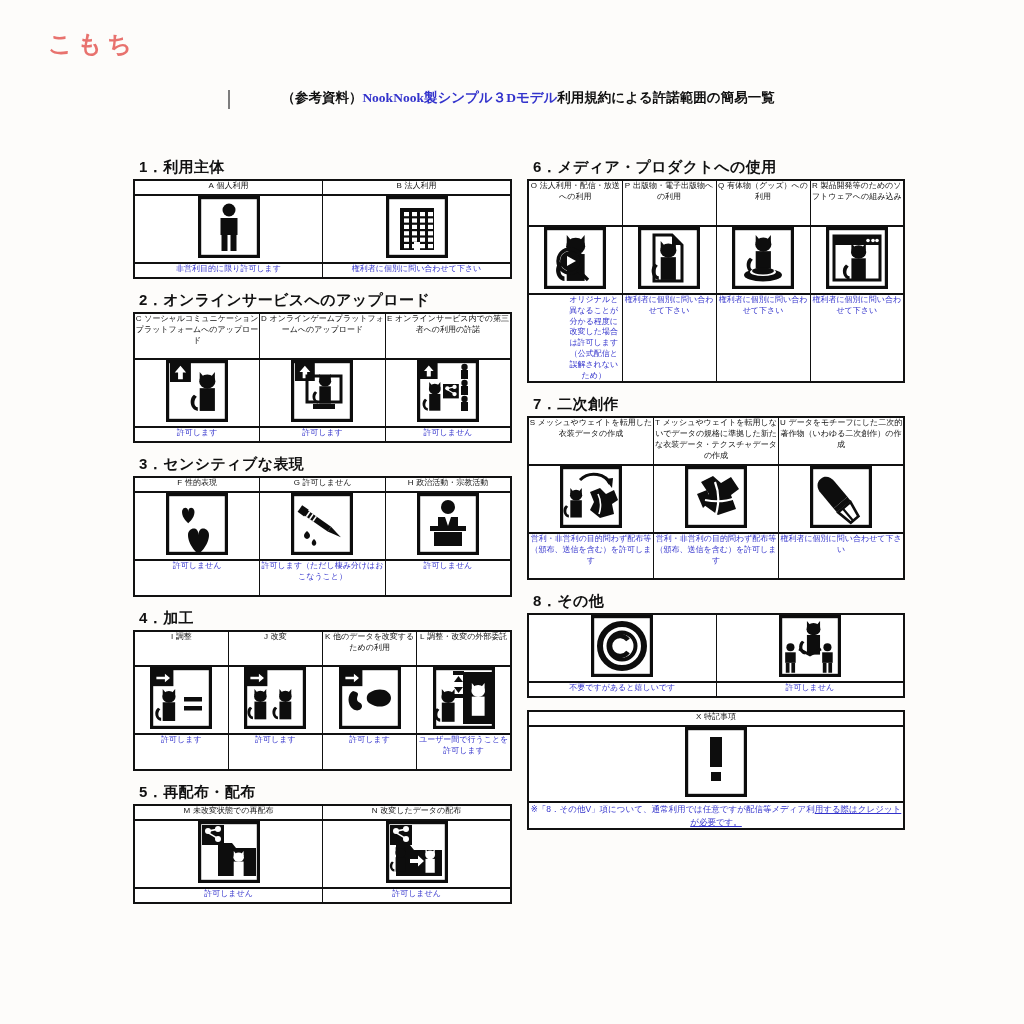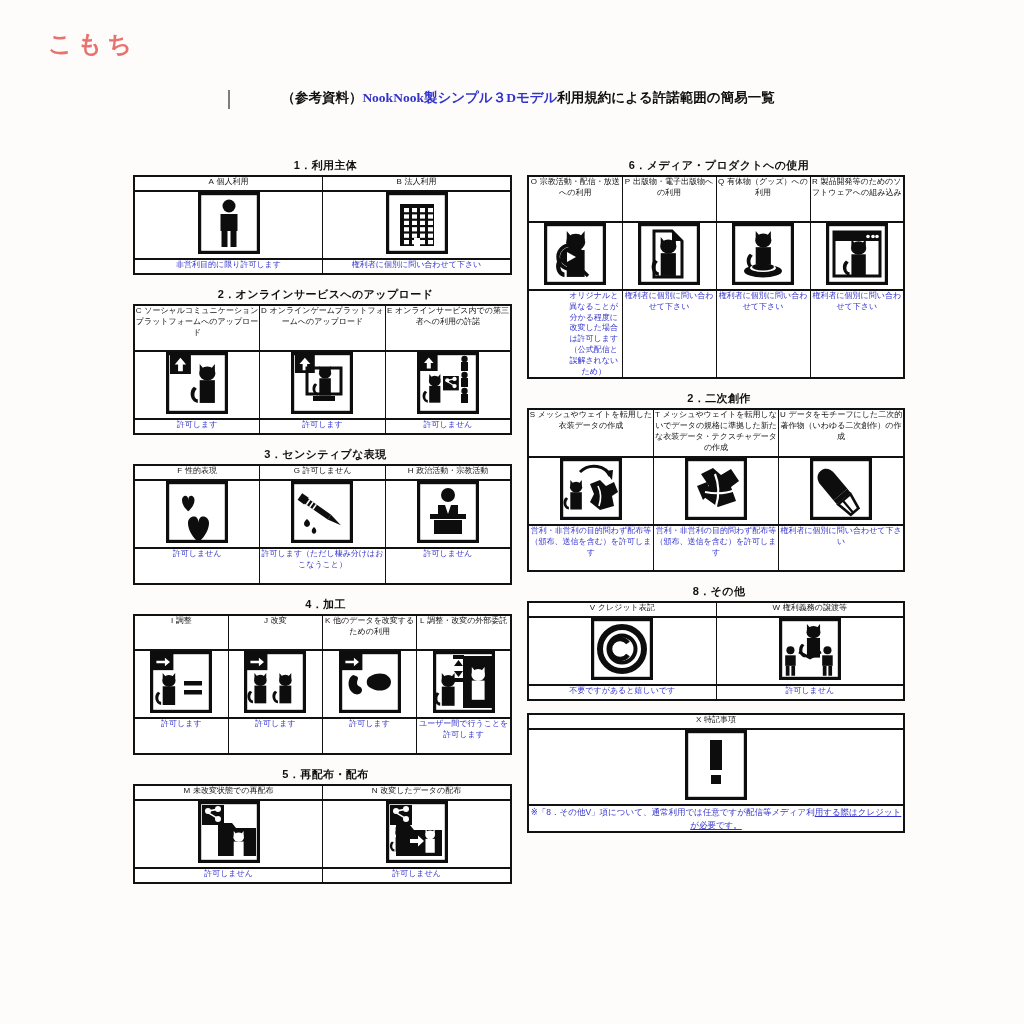--- a/index.html
+++ b/index.html
@@ -31,22 +31,22 @@
   .title-bar{
     position:absolute;left:228px;top:90px;width:2px;height:19px;
     background:#7d7d7d;
   }
 
   .col-left{position:absolute;left:133px;top:158px;width:379px;}
   .col-right{position:absolute;left:527px;top:158px;width:378px;}
 
   .section{margin-bottom:12px;}
   .sec-title{
-    font-size:11px;font-weight:700;color:#111;
-    margin:0 0 2px 6px;letter-spacing:.4px;text-align:center;
+    font-size:15px;font-weight:700;color:#111;
+    margin:0 0 2px 6px;letter-spacing:.4px;
   }
   table.grid{
     border-collapse:collapse;width:100%;
     table-layout:fixed;
     border:2px solid #111;
   }
   table.grid td{
     border:1px solid #111;
     vertical-align:top;
     padding:0;
@@ -461,21 +461,21 @@
       <div class="sec-title">6．メディア・プロダクトへの使用</div>
       <table class="grid">
         <colgroup>
           <col style="width: 25%;">
           <col style="width: 25%;">
           <col style="width: 25%;">
           <col style="width: 25%;">
         </colgroup>
         <tbody>
           <tr>
-            <td class="hdr" style="height: 44px;"><span class="ltr">O</span>&nbsp;<span>宗教活動・配信・放送への利用</span></td>
+            <td class="hdr" style="height: 44px;"><span class="ltr">O</span>&nbsp;<span>法人利用・配信・放送への利用</span></td>
             <td class="hdr" style="height: 44px;"><span class="ltr">P</span>&nbsp;<span>出版物・電子出版物への利用</span></td>
             <td class="hdr" style="height: 44px;"><span class="ltr">Q</span>&nbsp;<span>有体物（グッズ）への利用</span></td>
             <td class="hdr" style="height: 44px;"><span class="ltr">R</span>&nbsp;<span>製品開発等のためのソフトウェアへの組み込み</span></td>
           </tr>
           <tr>
             <td class="icon-cell" style="height: 64px;"><span class="ico"><svg width="62" height="62" viewBox="0 0 62 62">
                   <rect x="1.6" y="1.6" width="58.8" height="58.8" fill="none" stroke="#0d0d0d" stroke-width="3.2"></rect>
                   <g transform="translate(16,8) scale(1.12)" fill="#0d0d0d">
                     <path d="M6 0 L6 9 L11 6 Z"></path>
                     <path d="M22 0 L22 9 L17 6 Z"></path>
@@ -534,21 +534,21 @@
           <tr>
             <td class="note" style="height: 80px; color: rgb(51, 51, 204); padding-left: 37px;">オリジナルと異なることが分かる程度に改変した場合は許可します（公式配信と誤解されないため）</td>
             <td class="note" style="height: 80px; color: rgb(51, 51, 204);">権利者に個別に問い合わせて下さい</td>
             <td class="note" style="height: 80px; color: rgb(51, 51, 204);">権利者に個別に問い合わせて下さい</td>
             <td class="note" style="height: 80px; color: rgb(51, 51, 204);">権利者に個別に問い合わせて下さい</td>
           </tr>
         </tbody>
       </table>
     </div>
     <div class="section">
-      <div class="sec-title">2．二次創作</div>
+      <div class="sec-title">7．二次創作</div>
       <table class="grid">
         <colgroup>
           <col style="width: 33.3333%;">
           <col style="width: 33.3333%;">
           <col style="width: 33.3333%;">
         </colgroup>
         <tbody>
           <tr>
             <td class="hdr" style="height: 46px;"><span class="ltr">S</span>&nbsp;<span>メッシュやウェイトを転用した衣装データの作成</span></td>
             <td class="hdr" style="height: 46px;"><span class="ltr">T</span>&nbsp;<span>メッシュやウェイトを転用しないでデータの規格に準拠した新たな衣装データ・テクスチャデータの作成</span></td>
@@ -596,24 +596,20 @@
     </div>
     <div class="section">
       <div class="sec-title">8．その他</div>
       <table class="grid">
         <colgroup>
           <col style="width: 50%;">
           <col style="width: 50%;">
         </colgroup>
         <tbody>
           <tr>
-            <td class="hdr" style="height: 13px;"><span class="ltr">V</span>&nbsp;<span>クレジット表記</span></td>
-            <td class="hdr" style="height: 13px;"><span class="ltr">W</span>&nbsp;<span>権利義務の譲渡等</span></td>
-          </tr>
-          <tr>
             <td class="icon-cell" style="height: 62px;"><span class="ico"><svg width="62" height="62" viewBox="0 0 62 62">
                   <rect x="1.6" y="1.6" width="58.8" height="58.8" fill="none" stroke="#0d0d0d" stroke-width="3.2"></rect>
                   <circle cx="31" cy="31" r="22" fill="none" stroke="#0d0d0d" stroke-width="6"></circle>
                   <circle cx="31" cy="31" r="13.5" fill="none" stroke="#0d0d0d" stroke-width="4"></circle>
                   <path d="M37 25 A10 10 0 1 0 37 37" fill="none" stroke="#0d0d0d" stroke-width="4.5"></path>
                 </svg></span></td>
             <td class="icon-cell" style="height: 62px;"><span class="ico"><svg width="62" height="62" viewBox="0 0 62 62">
                   <rect x="1.6" y="1.6" width="58.8" height="58.8" fill="none" stroke="#0d0d0d" stroke-width="3.2"></rect>
                   <g transform="translate(23,6) scale(0.82)" fill="#0d0d0d">
                     <path d="M6 0 L6 9 L11 6 Z"></path>

